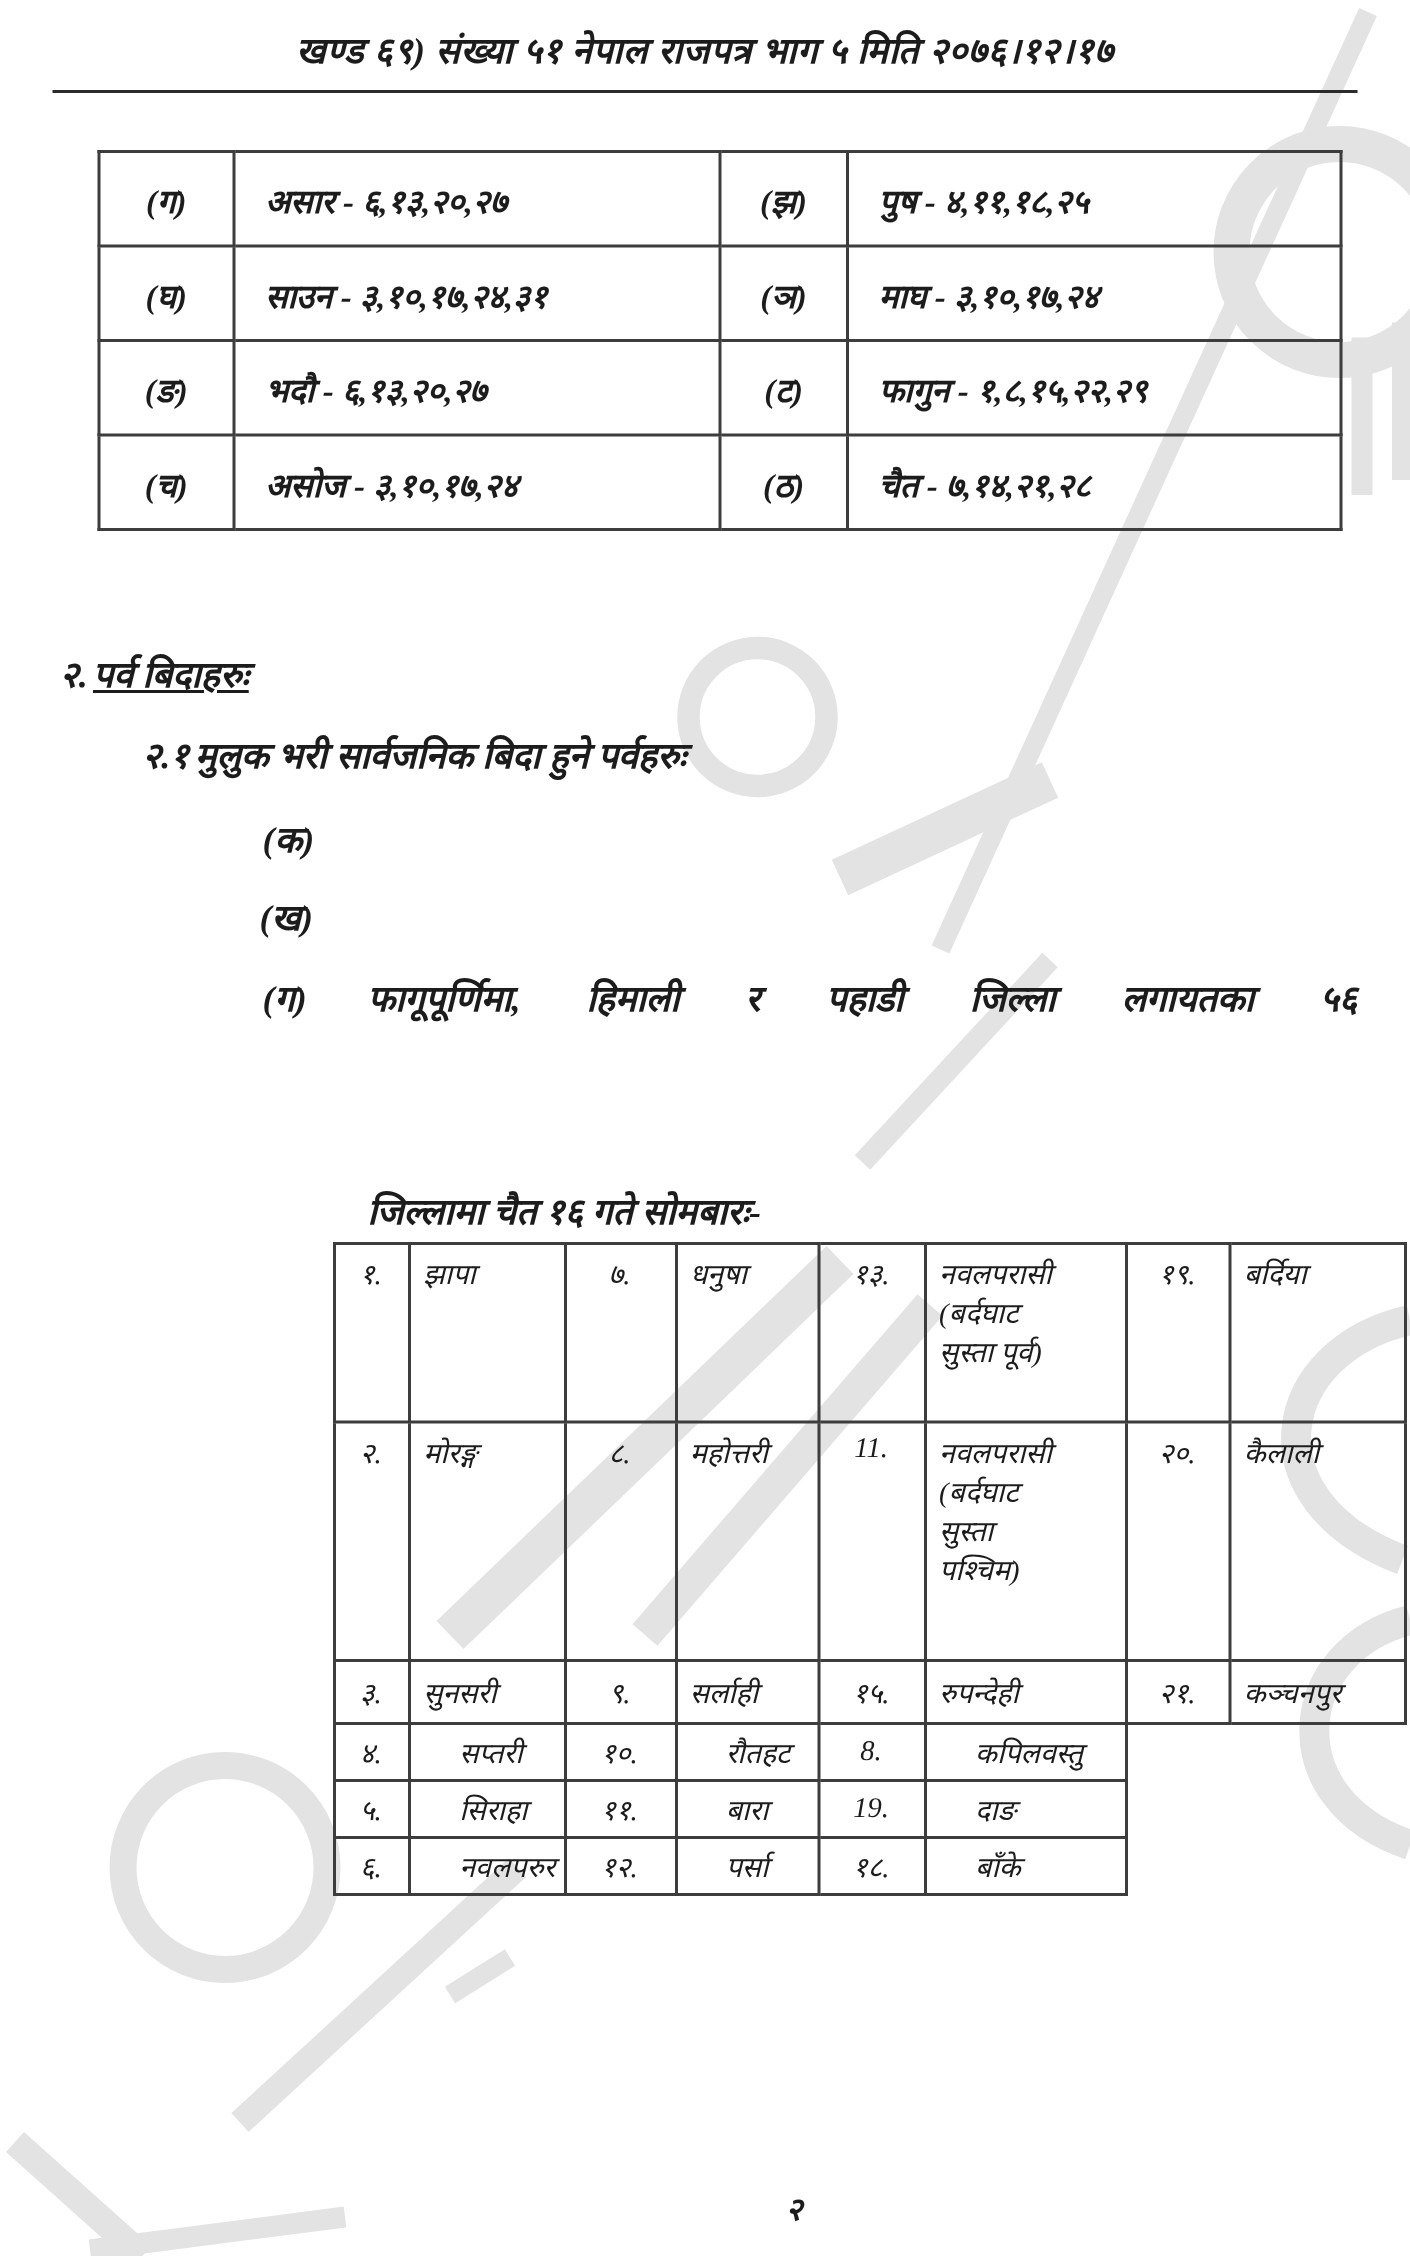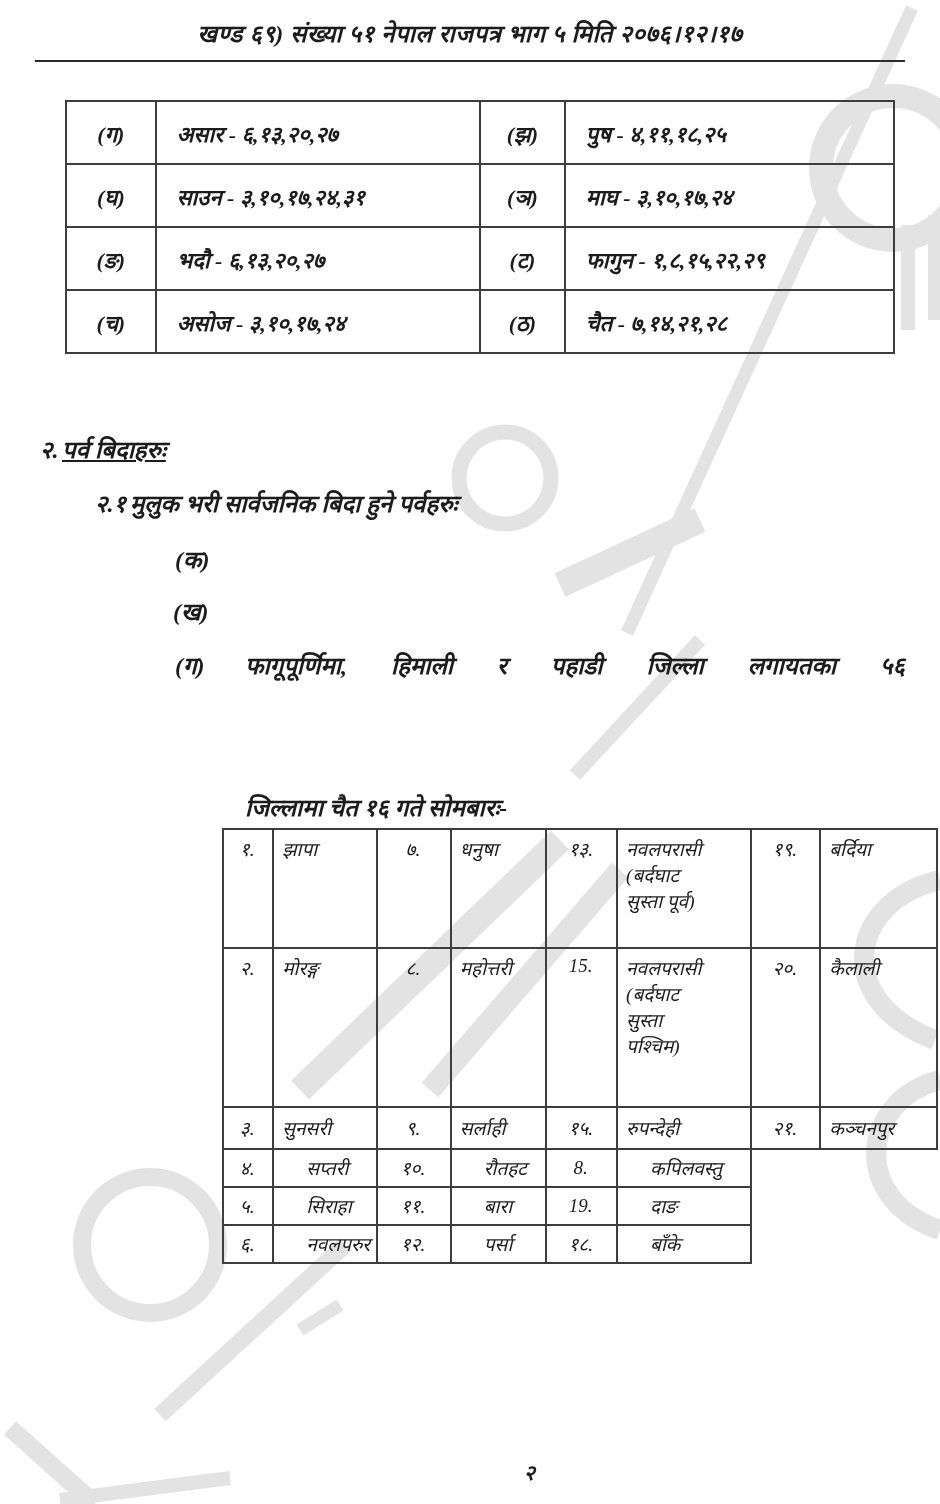--- a/index.html
+++ b/index.html
@@ -166,21 +166,21 @@
 (बर्दघाट
 सुस्ता पूर्व)</td>
           <td class="num">१९.</td>
           <td class="name">बर्दिया</td>
         </tr>
         <tr class="r2 tall">
           <td class="num">२.</td>
           <td class="name">मोरङ्ग</td>
           <td class="num">८.</td>
           <td class="name">महोत्तरी</td>
-          <td class="num">15.</td>
+          <td class="num">11.</td>
           <td class="name">नवलपरासी
 (बर्दघाट
 सुस्ता
 पश्चिम)</td>
           <td class="num">२०.</td>
           <td class="name">कैलाली</td>
         </tr>
         <tr class="r3">
           <td class="num">३.</td>
           <td class="name">सुनसरी</td>

